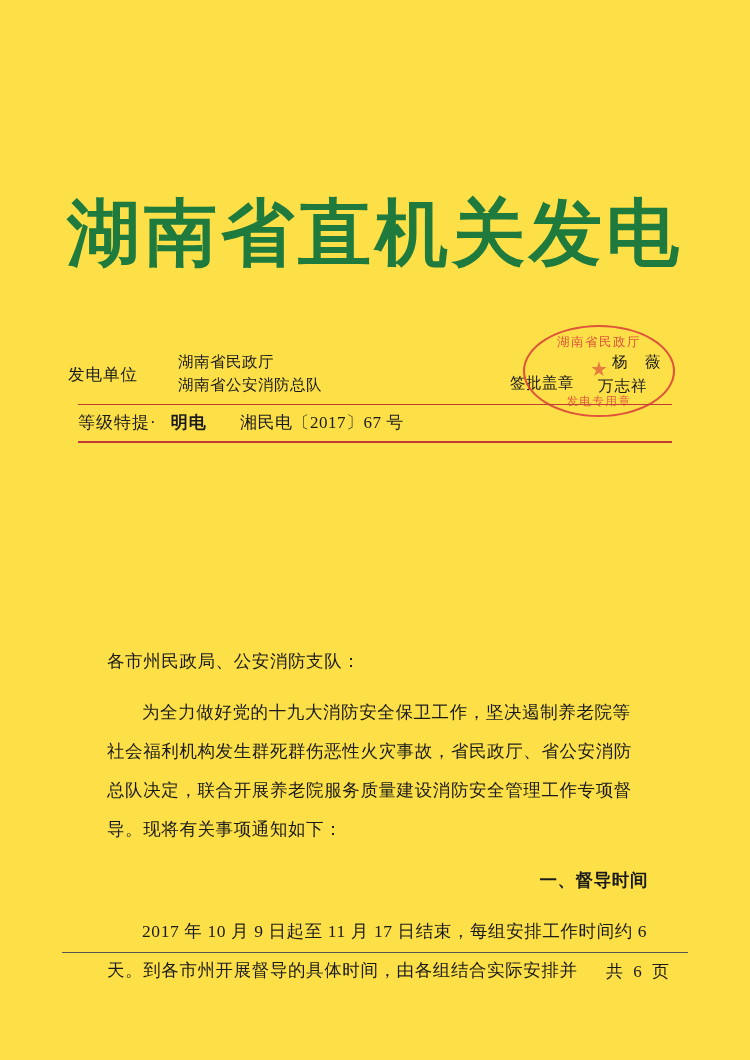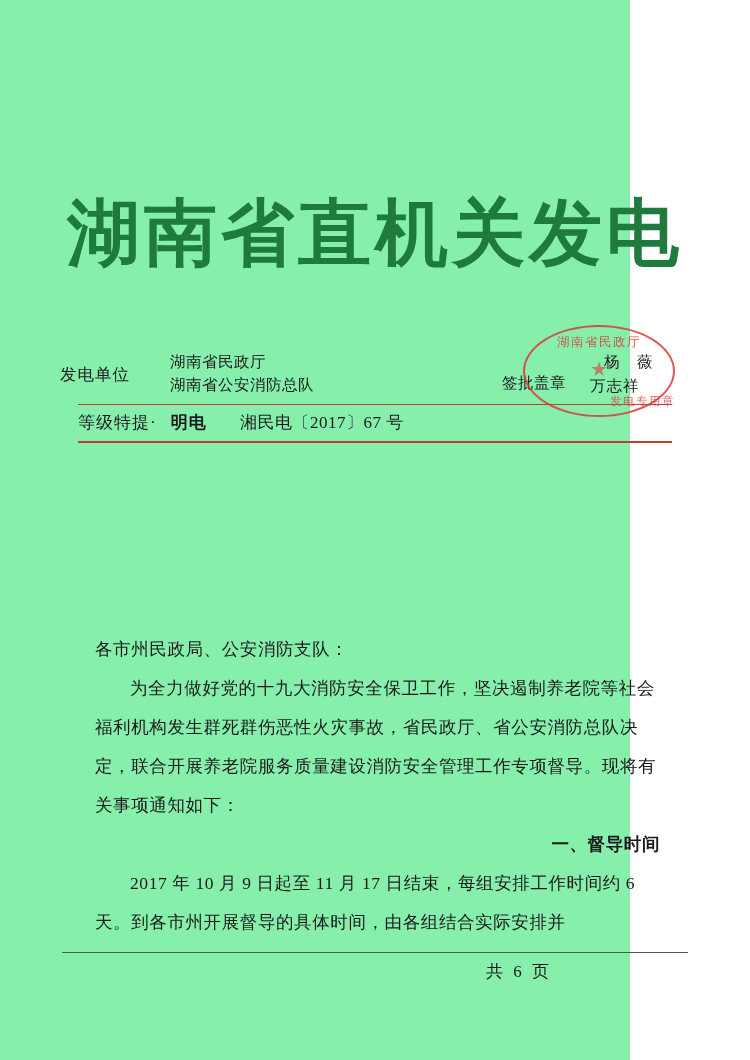--- a/index.html
+++ b/index.html
@@ -11,43 +11,43 @@
     width: 750px;
     height: 1060px;
     position: relative;
     font-family: "Liberation Serif", "DejaVu Serif", serif;
     color: #1a1a1a;
     overflow: hidden;
   }
   .page {
     position: absolute;
     left: 0; top: 0;
-    width: 630px;
+    width: 750px;
     height: 1060px;
-    background: #86efac;
+    background: #fde047;
   }
   
   .masthead {
     position: absolute;
     top: 196px;
     left: 0;
     width: 750px;
     text-align: center;
     font-family: "DejaVu Serif", "Liberation Serif", serif;
     font-weight: bold;
     font-size: 73px;
     letter-spacing: 4px;
     color: #1f7a3d;
     white-space: nowrap;
     line-height: 1;
   }
   
   .meta-block {
     position: absolute;
-    left: 60px;
+    left: 68px;
     top: 350px;
     width: 594px;
     font-size: 16px;
   }
   .meta-row {
     position: relative;
     height: 46px;
   }
   .meta-label {
     position: absolute;
@@ -109,21 +109,21 @@
     font-size: 12.5px;
     letter-spacing: 1.5px;
     opacity: .85;
     font-family: "DejaVu Serif", serif;
   }
   .seal .bot-text {
     position: absolute;
     bottom: 8px;
     left: 0;
     width: 100%;
-    text-align: right;
+    text-align: center;
     color: #d93a3a;
     font-size: 11.5px;
     letter-spacing: 1.5px;
     opacity: .8;
     font-family: "DejaVu Serif", serif;
   }
   .seal .star {
     position: absolute;
     left: 50%;
     top: 50%;
@@ -182,21 +182,21 @@
   
   .body-text {
     position: absolute;
     left: 95px;
     top: 630px;
     width: 565px;
     font-size: 17.5px;
     line-height: 39px;
     letter-spacing: 0.6px;
   }
-  .body-text p { margin: 0; }
+  .body-text p { margin: 12px; }
   .indent2 { text-indent: 2em; }
   .section-head { text-indent: 2em; font-weight: bold; text-align: right; }
 
   
   .footer-rule {
     position: absolute;
     left: 62px;
     top: 952px;
     width: 626px;
     height: 1px;

